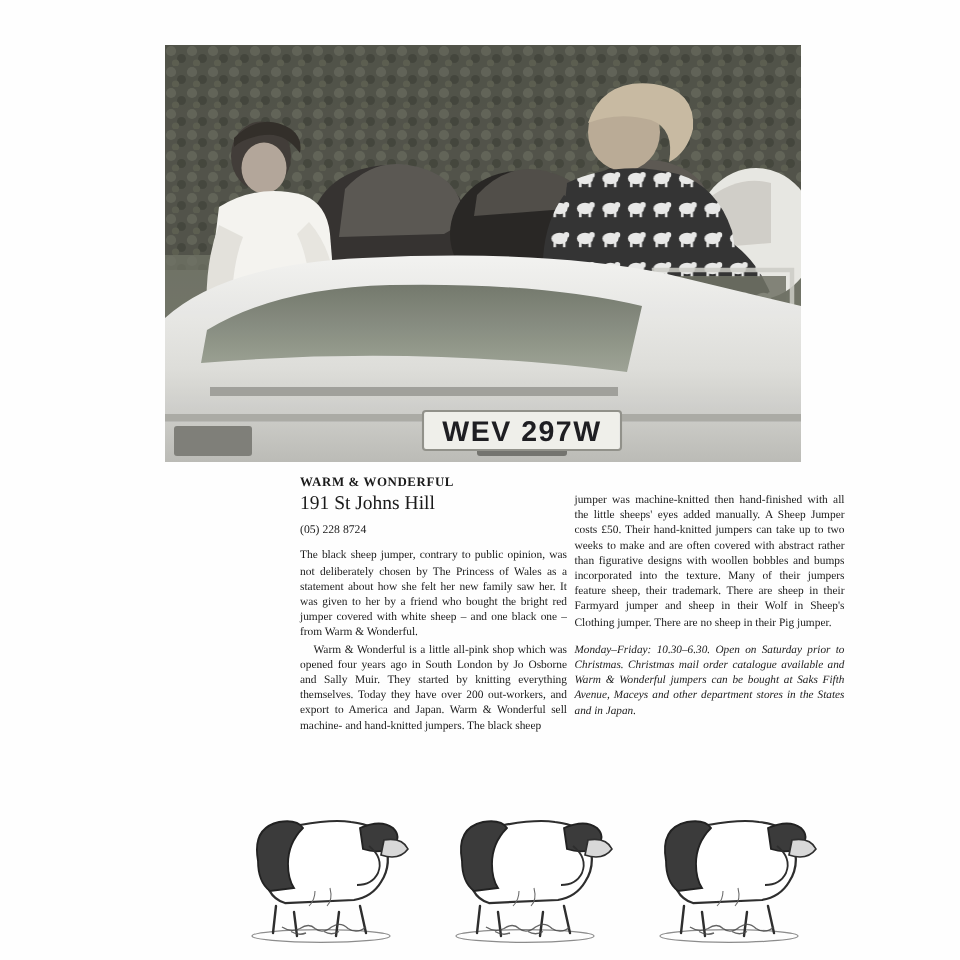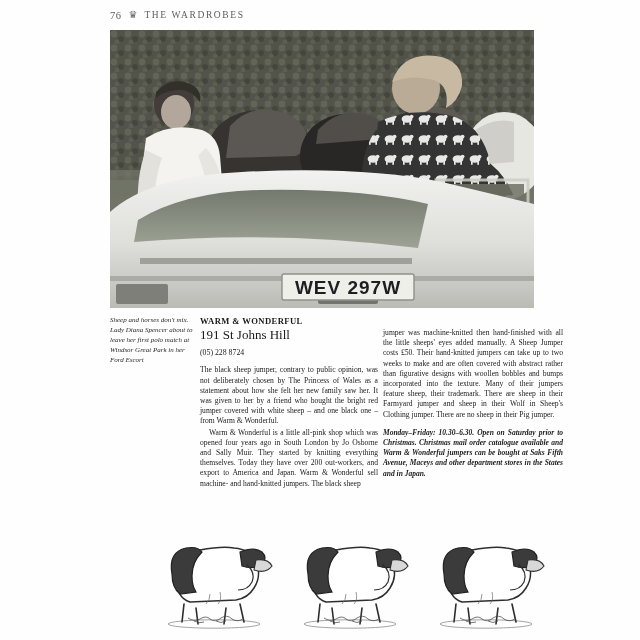--- a/index.html
+++ b/index.html
@@ -36,40 +36,35 @@
   .col-mid{left:200px;top:316px;width:178px;}
   .col-right{left:383px;top:316px;width:180px;}
 
   .biz-name{font-size:8.6px;font-weight:bold;letter-spacing:.4px;line-height:1.26;}
   .biz-addr{font-size:13px;line-height:1.26;margin-top:0;}
   .biz-phone{font-size:7.8px;margin-top:5px;}
   .body-p{margin:0;font-size:7.6px;line-height:1.345;text-align:justify;hyphens:auto;}
   .body-p + .body-p{text-indent:9px;margin-top:1px;}
   .mid-body{margin-top:7px;}
   .right-body{margin-top:12px;}
-  .hours{margin-top:8px;font-style:italic;font-size:7.5px;line-height:1.36;text-align:justify;font-weight:bold;}
+  .hours{margin-top:8px;font-style:italic;font-size:7.5px;line-height:1.36;text-align:justify;}
 
   
   .sheep-row{
     position:absolute;left:150px;top:532px;width:400px;height:104px;
     display:flex;justify-content:space-between;align-items:flex-end;
   }
   .sheep{width:128px;height:104px;}
   .sheep svg{display:block;width:100%;height:100%;}
 </style>
 </head>
 <body>
 
 <div class="page">
 
-  <div class="runhead">
-    <span class="folio">76</span>
-    <span class="crown">♛</span>
-    <span class="runtitle">THE WARDROBES</span>
-  </div>
 
   <div class="photo">
     <svg viewBox="0 0 424 278" preserveAspectRatio="none">
       <defs>
         <linearGradient id="sky" x1="0" y1="0" x2="0" y2="1">
           <stop offset="0" stop-color="#4e5046"></stop>
             <stop offset="1" stop-color="#7a7c70"></stop>
         </linearGradient>
         <linearGradient id="carbody" x1="0" y1="0" x2="0" y2="1">
           <stop offset="0" stop-color="#f2f2f0"></stop>
@@ -147,21 +142,20 @@
 
         <g>
           <rect x="172" y="244" width="132" height="26" rx="2" fill="#efefea" stroke="#8d8d86" stroke-width="1.4"></rect>
           <text x="238" y="264" font-family="Liberation Sans, sans-serif" font-size="19" font-weight="bold" fill="#15151a" text-anchor="middle" letter-spacing="1">WEV 297W</text>
         </g>
       </g>
       <rect width="424" height="278" fill="#ffffff" opacity="0.04"></rect>
     </svg>
   </div>
 
-  <div class="col col-cap">Sheep and horses don't mix. Lady Diana Spencer about to leave her first polo match at Windsor Great Park in her Ford Escort</div>
 
   <div class="col col-mid">
     <div class="biz-name">WARM &amp; WONDERFUL</div>
     <div class="biz-addr">191 St Johns Hill</div>
     <div class="biz-phone">(05) 228 8724</div>
     <div class="mid-body">
       <p class="body-p">The black sheep jumper, contrary to public opinion, was not deliberately chosen by The Princess of Wales as a statement about how she felt her new family saw her. It was given to her by a friend who bought the bright red jumper covered with white sheep – and one black one – from Warm &amp; Wonderful.</p>
       <p class="body-p">Warm &amp; Wonderful is a little all-pink shop which was opened four years ago in South London by Jo Osborne and Sally Muir. They started by knitting everything themselves. Today they have over 200 out-workers, and export to America and Japan. Warm &amp; Wonderful sell machine- and hand-knitted jumpers. The black sheep</p>
     </div>
   </div>

